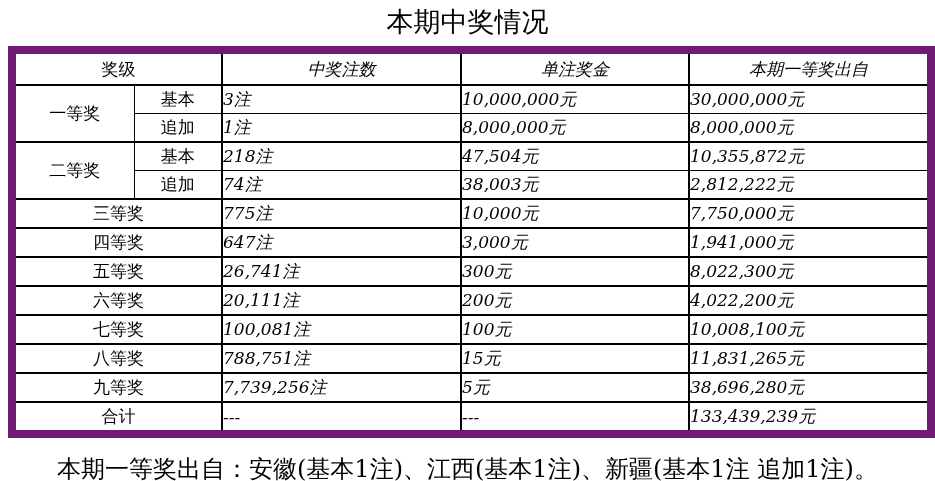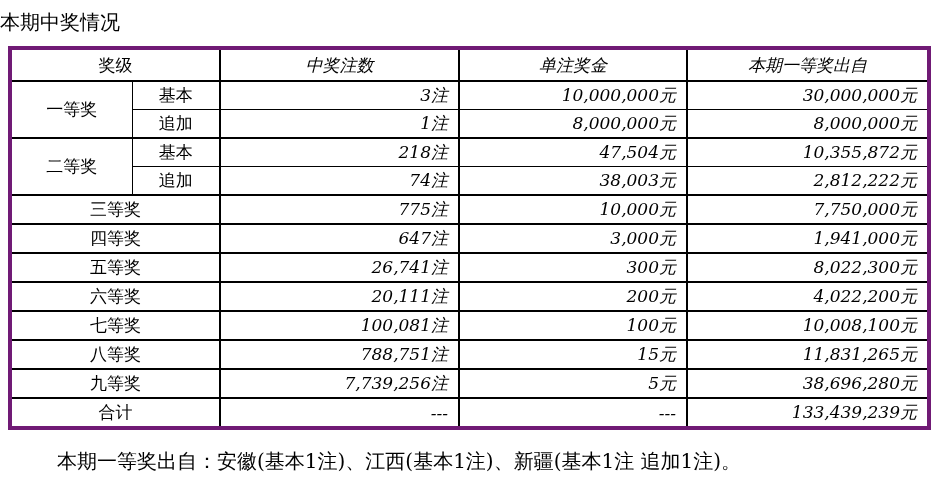--- a/index.html
+++ b/index.html
@@ -6,50 +6,51 @@
   html, body {
     width: 935px; height: 481px;
     background: #ffffff;
     color: #000000;
     font-family: "DejaVu Serif", "Liberation Serif", serif;
     overflow: hidden;
   }
   .title {
     margin-top: 9px;
     margin-bottom: 11px;
-    font-size: 20px;
+    text-align: center;
+    font-size: 27px;
     font-weight: normal;
     line-height: 26px;
   }
   table.prize-table {
     margin-left: 8px;
     width: 919px;
     border-collapse: collapse;
     table-layout: fixed;
-    border: 4px solid #701a75;
+    border: 8px solid #701a75;
   }
   table.prize-table th,
   table.prize-table td {
     border: 1px solid #000;
     font-size: 17px;
     font-weight: normal;
     padding: 0;
     overflow: hidden;
     white-space: nowrap;
   }
   table.prize-table th { height: 30px; text-align: center; }
   table.prize-table td { height: 27px; }
   tr.gs th, tr.gs td { border-top: 2px solid #000; }
   .bl2 { border-left: 2px solid #000 !important; font-style: italic; }
   .ctr { text-align: center; }
-  .num { text-align: right; padding-right: 10px !important; border-radius: 8px; }
+  .num { padding-right: 10px !important; }
   .footer-note {
     margin-top: 19px;
     padding-left: 57px;
-    font-size: 20px;
+    font-size: 24px;
     line-height: 24px;
   }
 </style>
 </head>
 <body>
 
 <h1 class="title">本期中奖情况</h1>
 
 <table class="prize-table">
   <colgroup>

